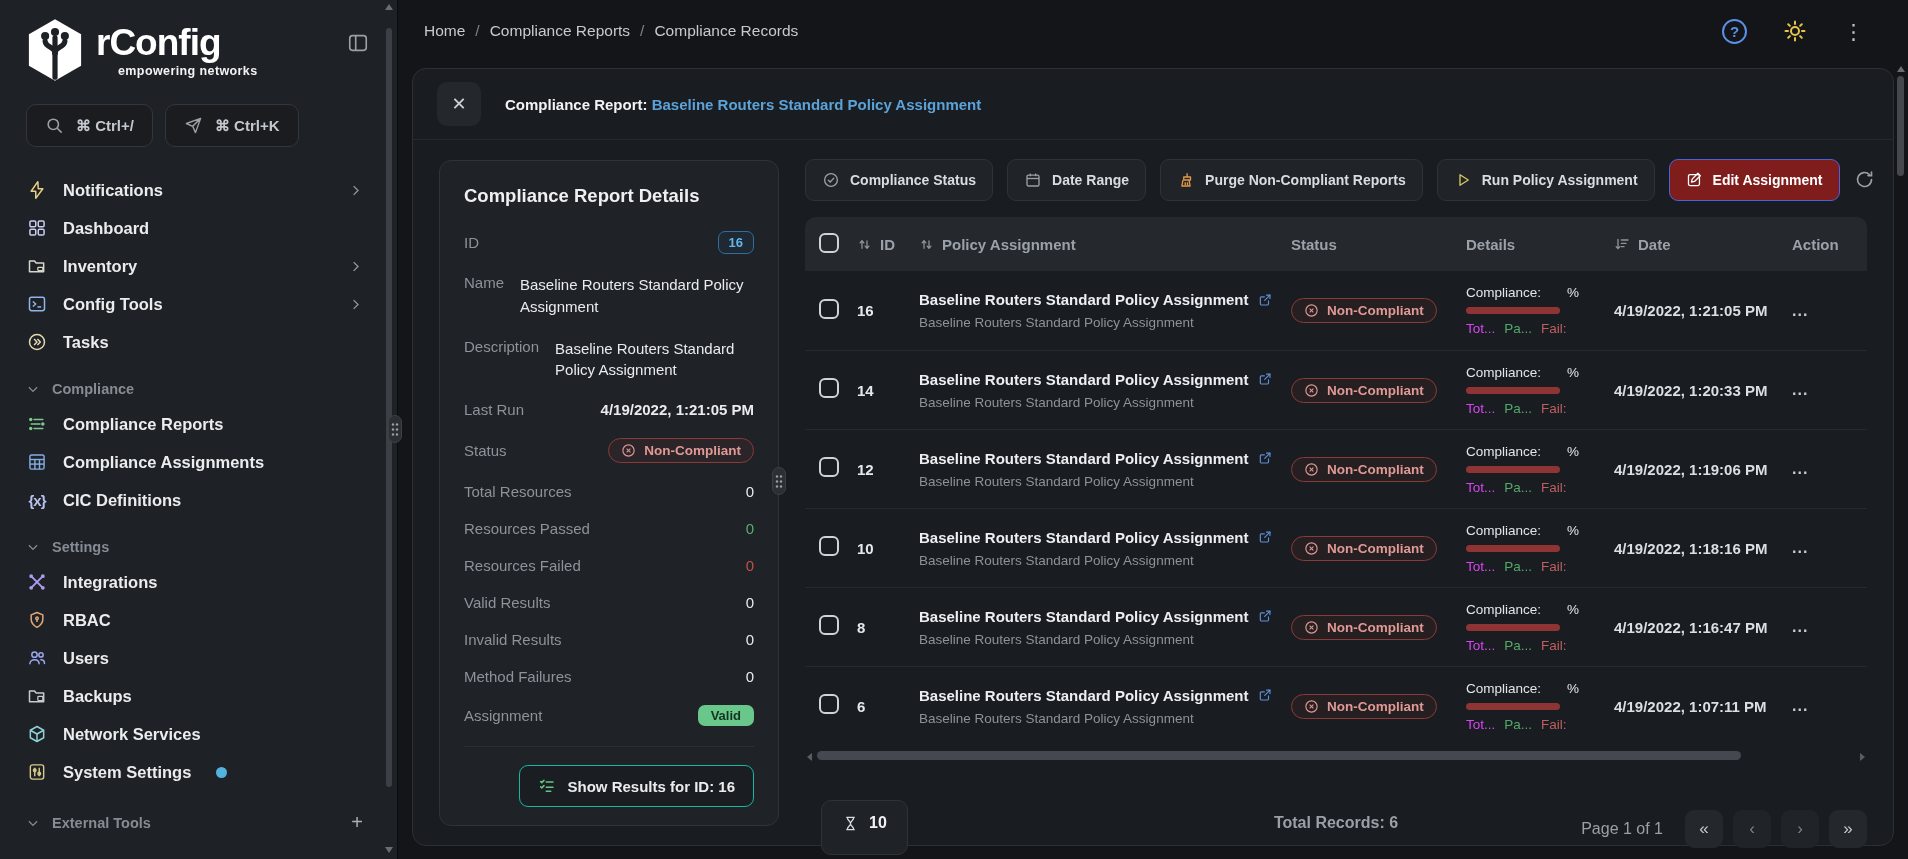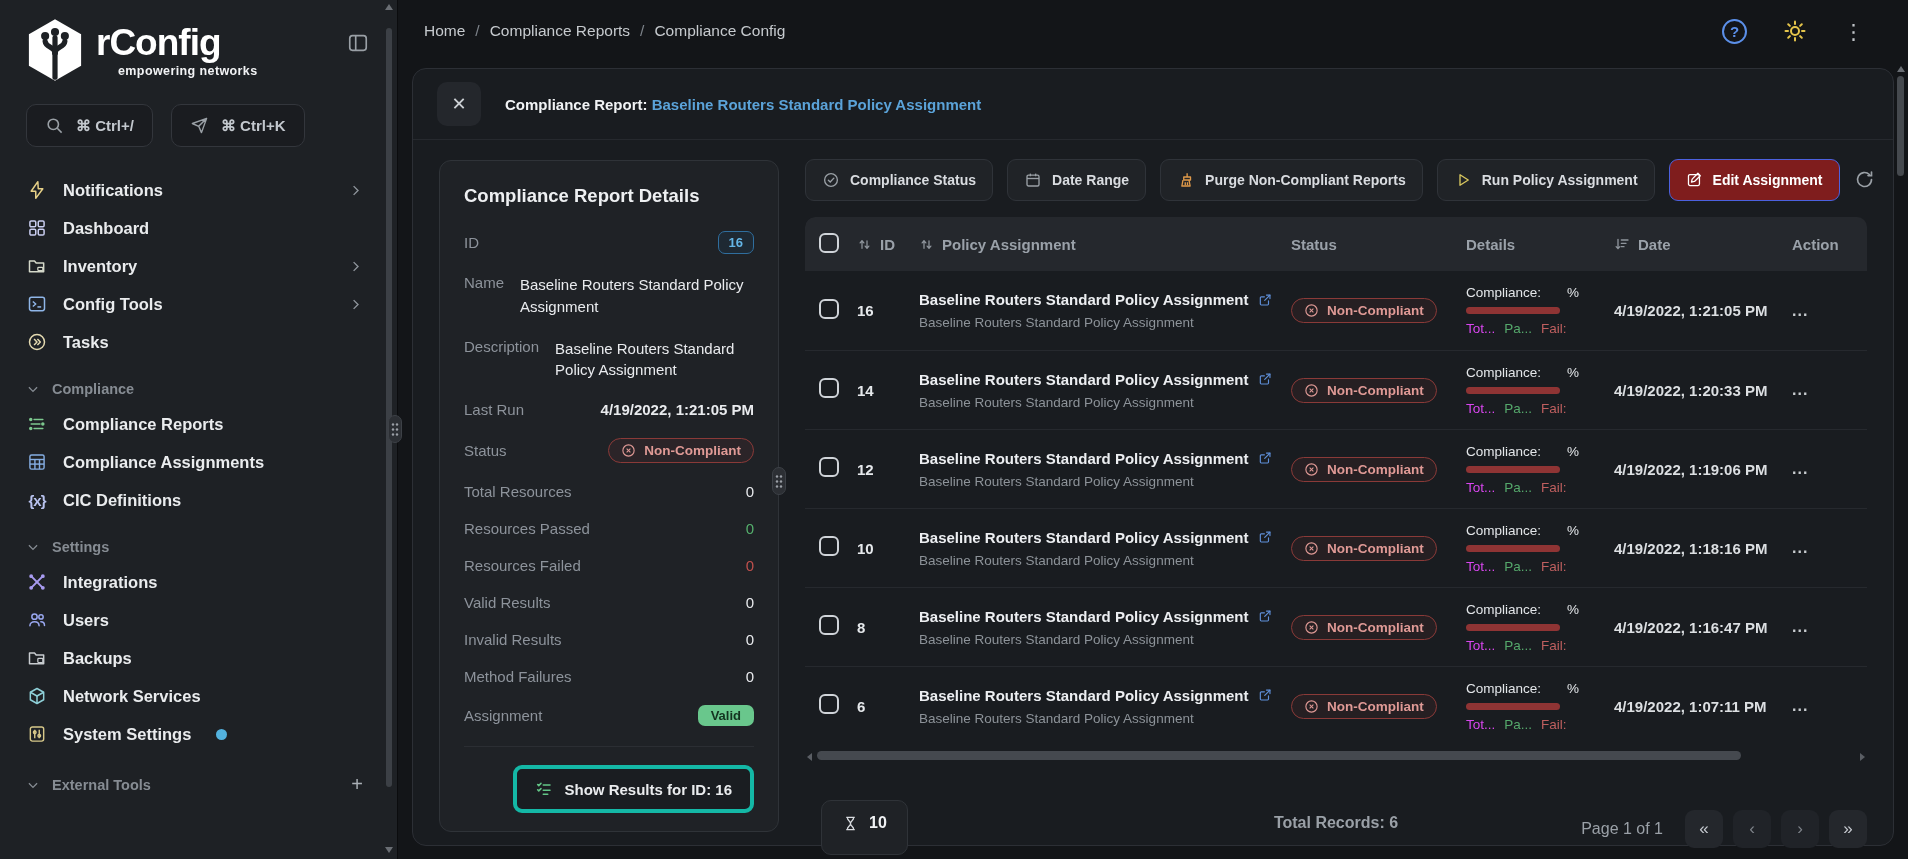--- a/index.html
+++ b/index.html
@@ -21,21 +21,21 @@
     padding:18px 0 0 26px;
     border-right:1px solid #0b0c0e;
   }
   .logo-row { display:flex; align-items:flex-start; gap:12px; }
   .logo-hex { width:58px; height:64px; }
   .logo-text { padding-top:6px; }
   .logo-title { font-size:37px; font-weight:700; color:#ffffff; letter-spacing:-1px; line-height:1; }
   .logo-tagline { font-size:12.5px; font-weight:600; color:#f2f3f5; letter-spacing:.4px; margin-top:3px; padding-left:22px; }
   .collapse-btn { position:absolute; top:32px; right:28px; color:#9aa0a6; cursor:pointer; }
 
-  .shortcut-row { display:flex; gap:18px; margin-top:22px; padding-right:40px; }
+  .shortcut-row { display:flex; gap:12px; margin-top:22px; padding-right:40px; }
   .shortcut {
     flex:0 0 auto;
     display:flex; align-items:center; gap:12px;
     background:#1a1c20;
     border:1px solid #33363c;
     border-radius:10px;
     padding:11px 18px;
     color:#c3c8ce; font-size:15px; font-weight:600;
   }
   .shortcut .sc-icon { color:#9aa0a6; }
@@ -133,21 +133,21 @@
   }
   .badge-valid {
     background:#69c78c; color:#13331f;
     font-size:13px; font-weight:700; padding:3px 13px; border-radius:7px;
   }
   .num-green { color:#55b06d; }
   .num-red { color:#c0504d; }
   .card-footer { border-top:1px solid #2b2e33; margin-top:4px; padding-top:18px; display:flex; justify-content:flex-end; }
   .show-results-btn {
     display:flex; align-items:center; gap:11px;
-    background:#1a1d21; border:4px solid #14b8a6; border-radius:9px;
+    background:#1a1d21; border:1px solid #14b8a6; border-radius:9px;
     padding:11px 18px; cursor:pointer;
     font-size:15px; font-weight:700; color:#eaecee;
   }
   .show-results-btn .sr-icon { color:#63c687; }
 
   
   .right-col { flex:1; min-width:0; }
   .toolbar { display:flex; align-items:center; gap:14px; height:39px; }
   .tbtn {
     display:flex; align-items:center; gap:10px; height:42px;
@@ -387,20 +387,30 @@
         <svg width="20" height="20" viewBox="0 0 24 24" fill="none" stroke="currentColor" stroke-width="2.4" stroke-linecap="round">
             <path d="M5 5 l14 14"></path>
             <path d="M19 5 5 19"></path>
             <circle cx="5" cy="5" r="1.1" fill="currentColor"></circle>
             <circle cx="19" cy="19" r="1.1" fill="currentColor"></circle>
             <circle cx="19" cy="5" r="1.1" fill="currentColor"></circle>
             <circle cx="5" cy="19" r="1.1" fill="currentColor"></circle>
           </svg>
       </span>
       <span class="ni-label">Integrations</span>
+    </div>
+    <div class="nav-item">
+      <span class="ni-icon" style="color:#e0a878">
+        <svg width="20" height="20" viewBox="0 0 24 24" fill="none" stroke="currentColor" stroke-width="1.8" stroke-linejoin="round">
+            <path d="M12 3 l7 2.8 V11 c0 5-3.4 7.8-7 9.8 C8.4 18.8 5 16 5 11 V5.8 Z"></path>
+            <circle cx="12" cy="10" r="1.5"></circle>
+            <line x1="12" y1="11.5" x2="12" y2="14.5"></line>
+          </svg>
+      </span>
+      <span class="ni-label">RBAC</span>
     </div>
     <div class="nav-item">
       <span class="ni-icon" style="color:#9aa8f0">
         <svg width="20" height="20" viewBox="0 0 24 24" fill="none" stroke="currentColor" stroke-width="1.8" stroke-linecap="round">
             <circle cx="9" cy="8" r="3.2"></circle>
             <path d="M3.5 19 c0-3.2 2.5-5 5.5-5 s5.5 1.8 5.5 5"></path>
             <circle cx="16.8" cy="8.3" r="2.6"></circle>
             <path d="M16.6 14.2 c2.6 0 4.4 1.7 4.4 4.4"></path>
           </svg>
       </span>
@@ -483,21 +493,21 @@
 </div>
 
 <main class="main">
 
   <div class="topbar">
     <div class="breadcrumb">
       <span class="crumb">Home</span>
       <span class="crumb-sep">/</span>
       <span class="crumb">Compliance Reports</span>
       <span class="crumb-sep">/</span>
-      <span class="crumb">Compliance Config</span>
+      <span class="crumb">Compliance Records</span>
     </div>
     <div class="topbar-icons">
       <span class="help-icon">?</span>
       <span class="sun-icon">
         <svg width="24" height="24" viewBox="0 0 24 24" fill="none" stroke="currentColor" stroke-width="2" stroke-linecap="round">
             <circle cx="12" cy="12" r="4"></circle>
             <line x1="12" y1="2.5" x2="12" y2="5"></line>
             <line x1="12" y1="19" x2="12" y2="21.5"></line>
             <line x1="2.5" y1="12" x2="5" y2="12"></line>
             <line x1="19" y1="12" x2="21.5" y2="12"></line>

